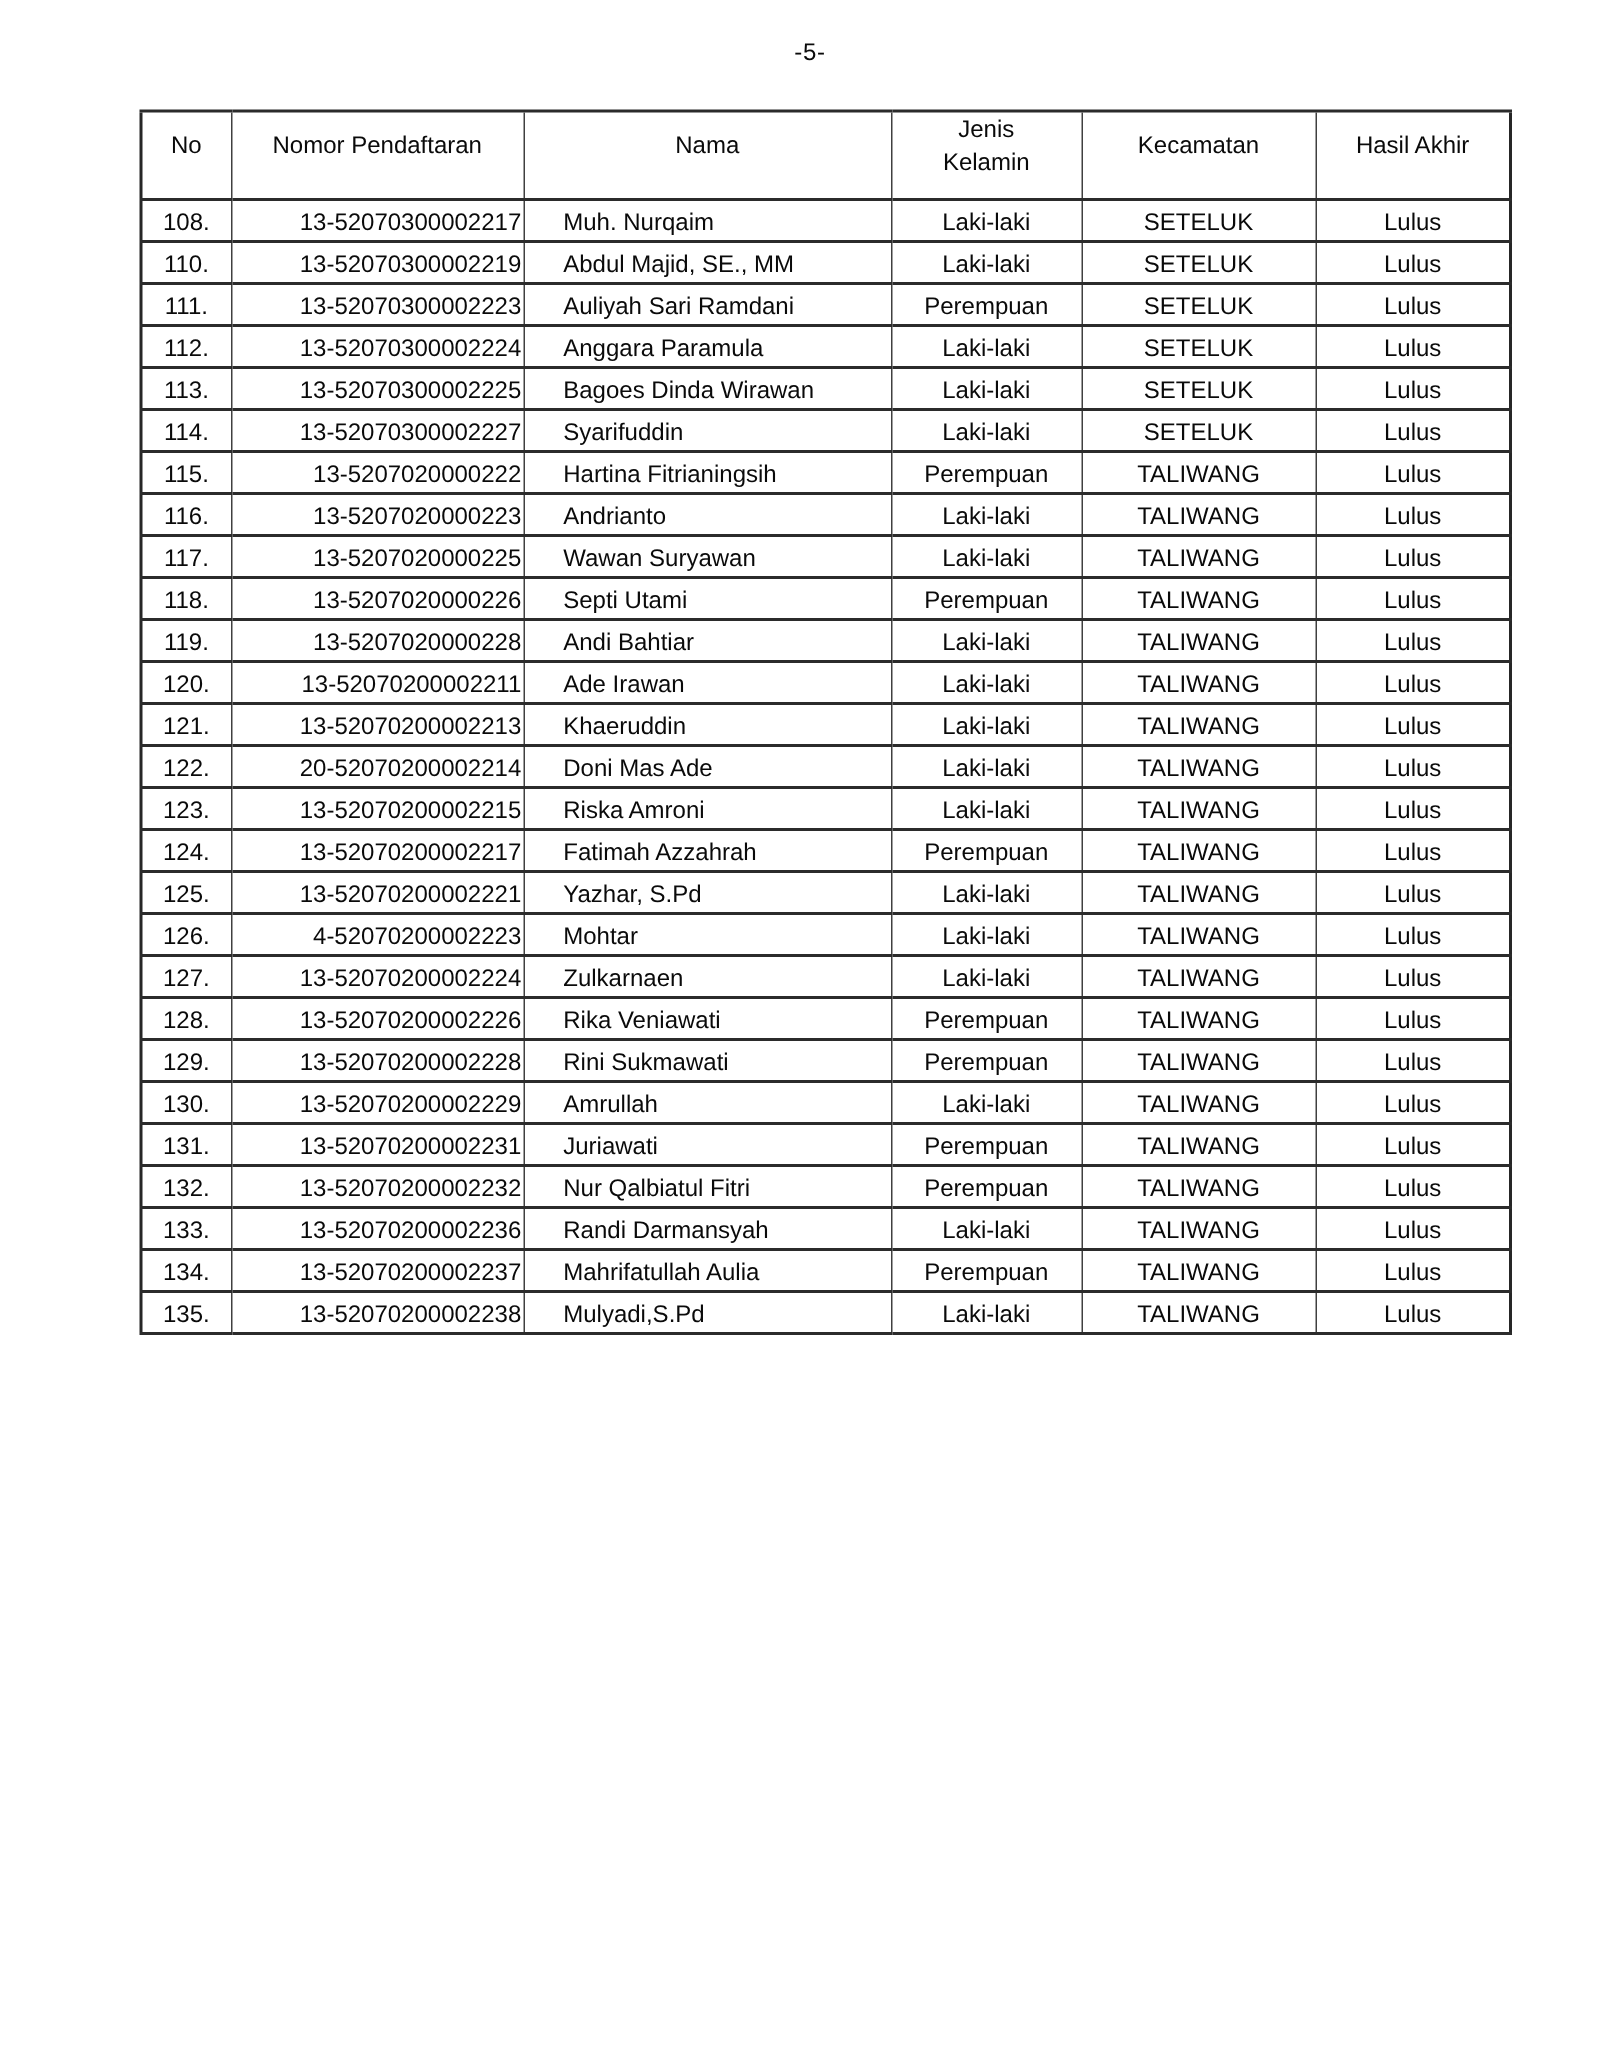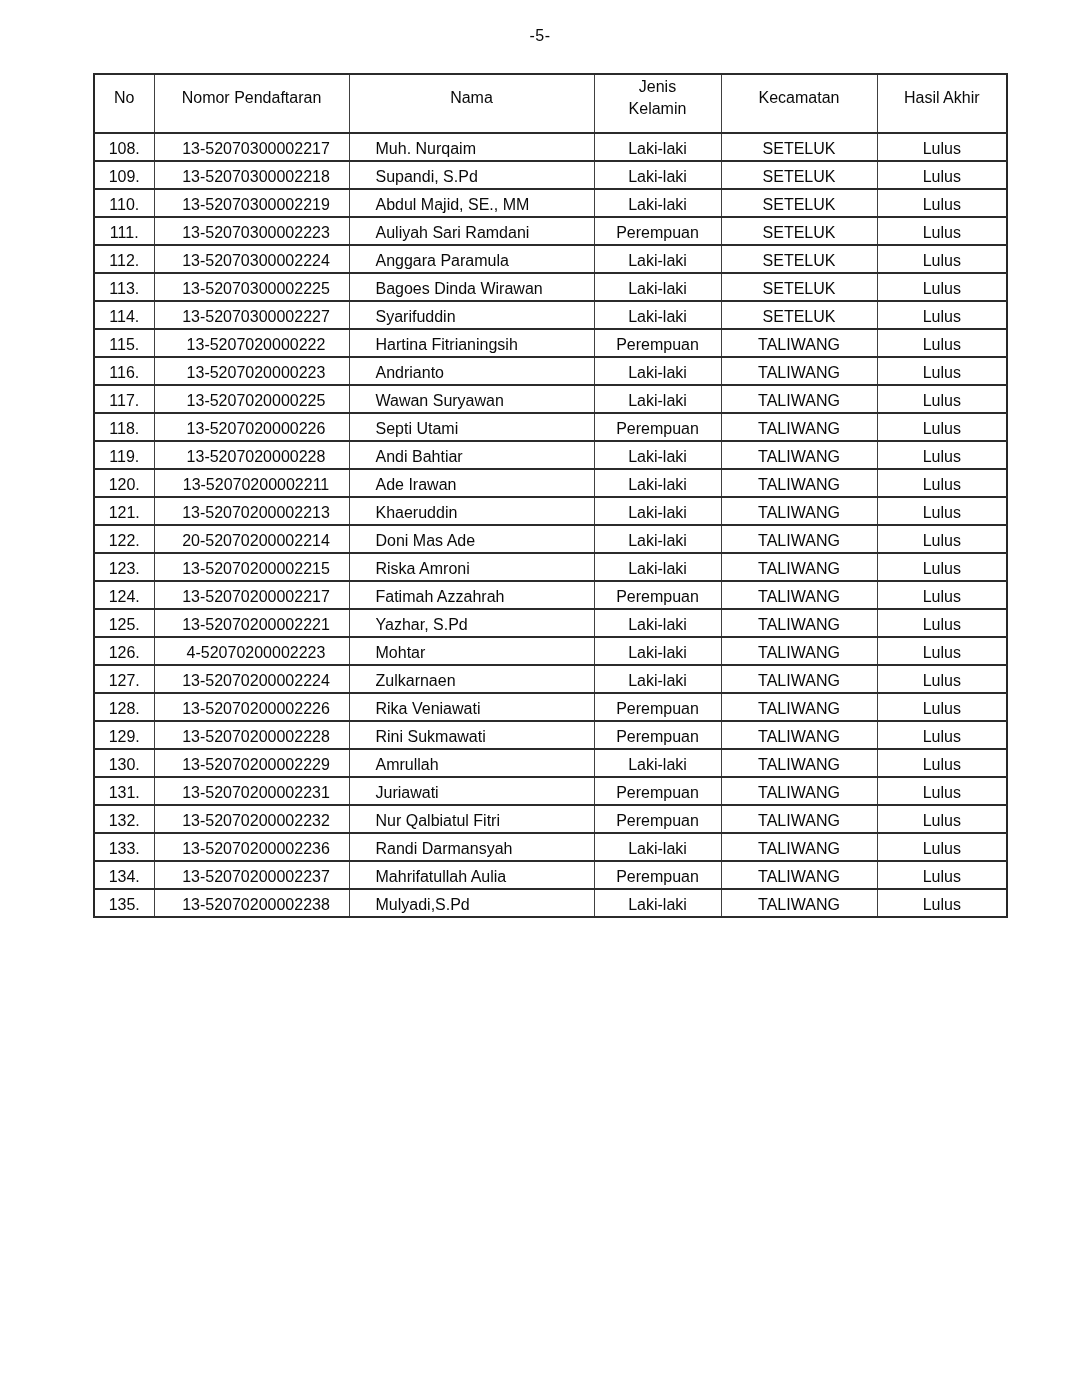--- a/index.html
+++ b/index.html
@@ -54,21 +54,21 @@
     display: inline-block;
     max-width: 80px;
   }
   tbody tr { height: 28px; }
   td {
     vertical-align: top;
     padding-top: 5px;
     line-height: 19px;
   }
   .c-no     { text-align: center; }
-  .c-nomor  { text-align: center; padding-left: 10px; margin-top: 40px; }
+  .c-nomor  { text-align: right; padding-left: 10px; margin-top: 40px; }
   .c-nama   { text-align: left; padding-left: 26px; }
   .c-center { text-align: center; }
 </style>
 </head>
 <body>
 
 <div class="page-number">-5-</div>
 
 <table class="results">
   <colgroup>
@@ -104,28 +104,20 @@
   <tbody>
       <tr>
     <td class="c-no">108.</td>
     <td class="c-nomor">13-52070300002217</td>
     <td class="c-nama">Muh. Nurqaim</td>
     <td class="c-center">Laki-laki</td>
     <td class="c-center">SETELUK</td>
     <td class="c-center">Lulus</td>
   </tr>
       <tr>
-    <td class="c-no">109.</td>
-    <td class="c-nomor">13-52070300002218</td>
-    <td class="c-nama">Supandi, S.Pd</td>
-    <td class="c-center">Laki-laki</td>
-    <td class="c-center">SETELUK</td>
-    <td class="c-center">Lulus</td>
-  </tr>
-      <tr>
     <td class="c-no">110.</td>
     <td class="c-nomor">13-52070300002219</td>
     <td class="c-nama">Abdul Majid, SE., MM</td>
     <td class="c-center">Laki-laki</td>
     <td class="c-center">SETELUK</td>
     <td class="c-center">Lulus</td>
   </tr>
       <tr>
     <td class="c-no">111.</td>
     <td class="c-nomor">13-52070300002223</td>

